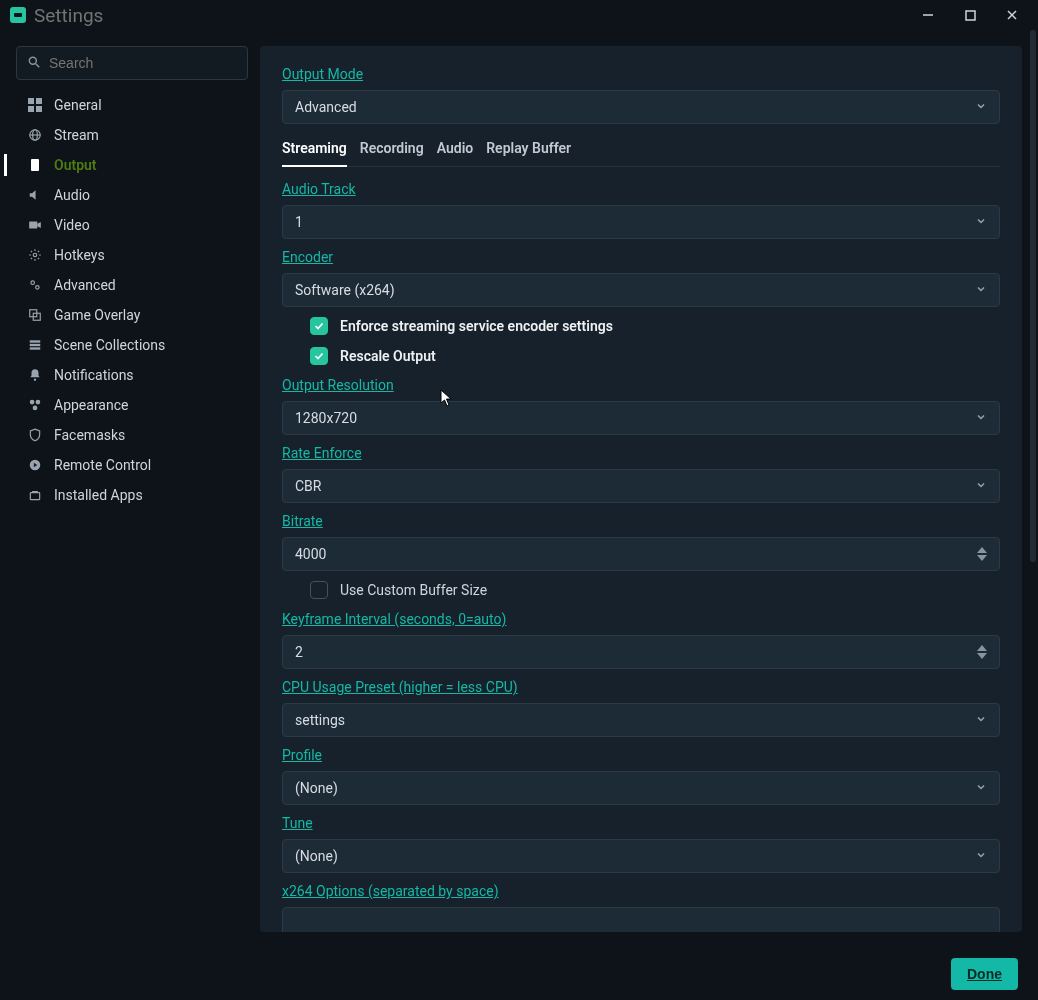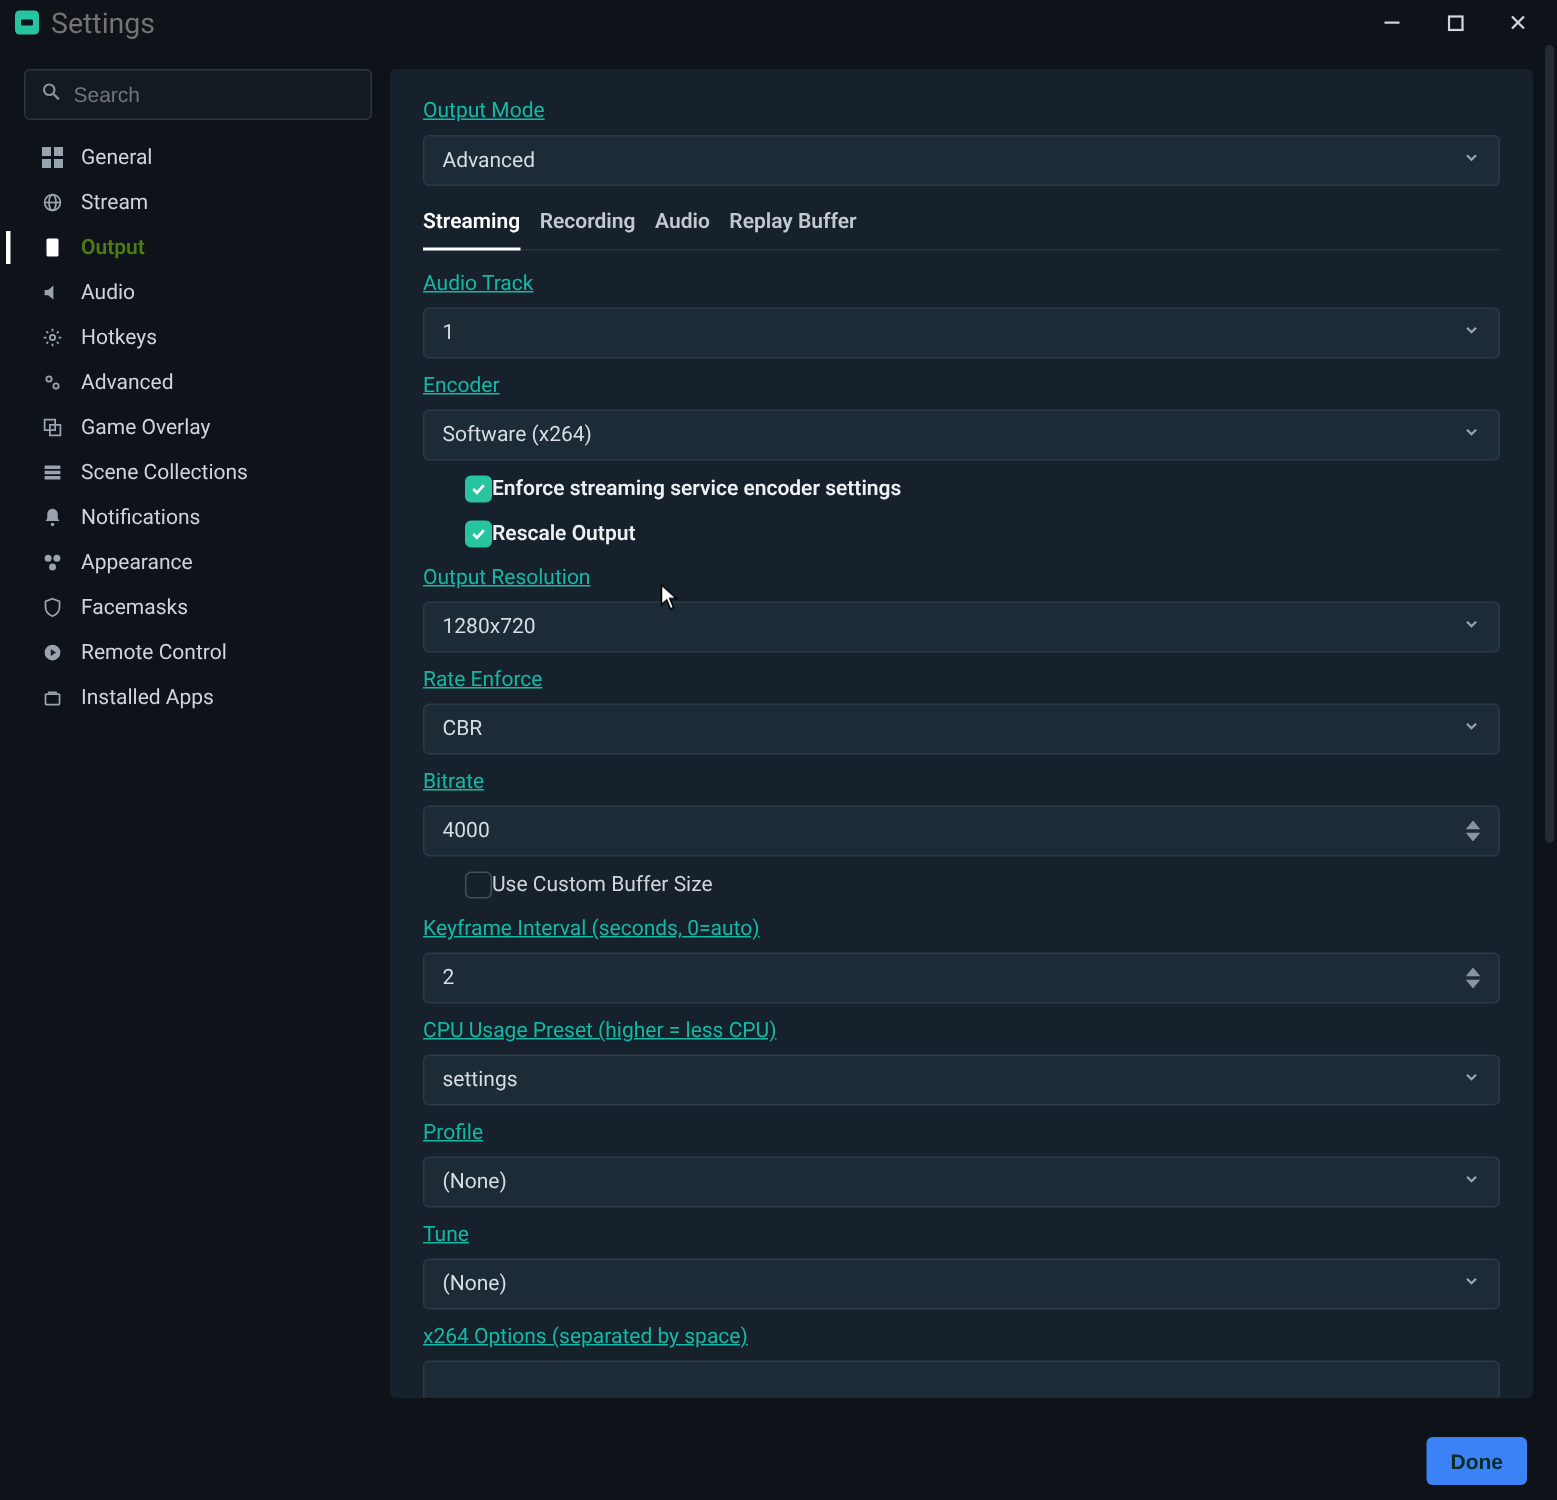--- a/index.html
+++ b/index.html
@@ -123,21 +123,21 @@
     position: relative;
   }
   .tab.active { color: #fff; }
   .tab.active::after {
     content: "";
     position: absolute; left: 0; right: 0; bottom: -1px;
     height: 2px; background: #fff;
   }
 
   .checkbox-row {
-    display: flex; align-items: center; 
+    display: flex; align-items: center; gap: 12px;
     margin: 2px 0 12px 0;
     padding-left: 28px;
   }
   .checkbox {
     width: 18px; height: 18px; border-radius: 4px;
     display: flex; align-items: center; justify-content: center;
     background: #17212b; border: 1.5px solid #44505c;
   }
   .checkbox.checked { background: #27c4a0; border-color: #27c4a0; }
   .checkbox.checked svg { stroke: #fff; }
@@ -145,27 +145,28 @@
   .clabel { color: #d0d5dc; }
 
   
   .footer {
     height: 52px;
     background: #0e1319;
     display: flex; align-items: center; justify-content: flex-end;
     padding-right: 20px;
   }
   .done-btn {
-    background: #3b82f6;
+    background: #14b8a6;
     color: #072c24;
     font-weight: 700;
     border: 0; border-radius: 4px;
     padding: 8px 16px;
     font-size: 14px;
     cursor: pointer;
+    text-decoration: underline;
   }
 
   
   .cursor {
     position: absolute;
     left: 440px; top: 389px;
     pointer-events: none;
   }
 
   
@@ -256,20 +257,29 @@
       <li>
         <span class="ico">
             <svg width="14" height="14" viewBox="0 0 24 24" fill="currentColor">
               <path d="M3 9v6h4l6 5V4L7 9H3z"></path>
             </svg>
           </span>
         <span>Audio</span>
       </li>
       <li>
         <span class="ico">
+            <svg width="14" height="14" viewBox="0 0 24 24" fill="currentColor">
+              <rect x="2" y="6" width="14" height="12" rx="1"></rect>
+              <path d="M16 10l6-3v10l-6-3z"></path>
+            </svg>
+          </span>
+        <span>Video</span>
+      </li>
+      <li>
+        <span class="ico">
             <svg width="14" height="14" viewBox="0 0 24 24" fill="none" stroke="currentColor" stroke-width="2">
               <circle cx="12" cy="12" r="3"></circle>
               <path d="M12 2v3M12 19v3M2 12h3M19 12h3M5 5l2 2M17 17l2 2M19 5l-2 2M5 19l2-2"></path>
             </svg>
           </span>
         <span>Hotkeys</span>
       </li>
       <li>
         <span class="ico">
             <svg width="14" height="14" viewBox="0 0 24 24" fill="none" stroke="currentColor" stroke-width="2">

